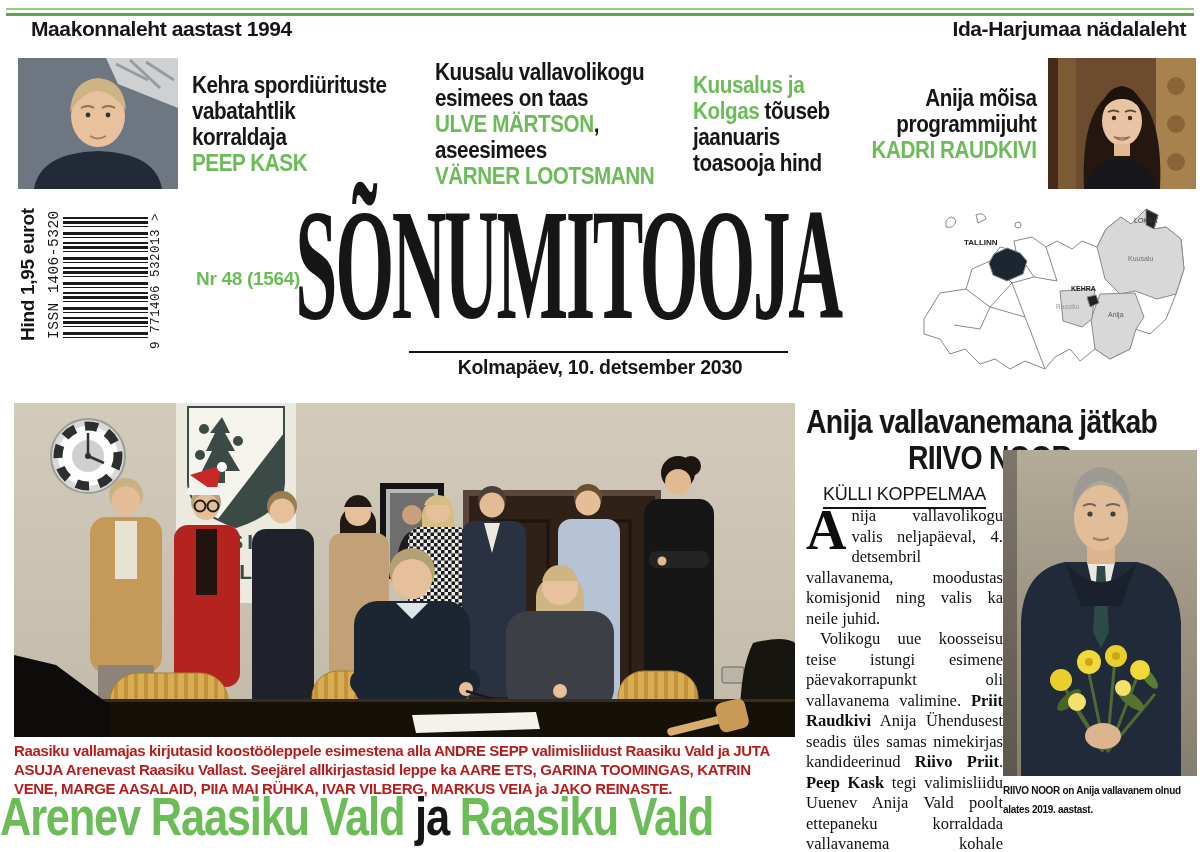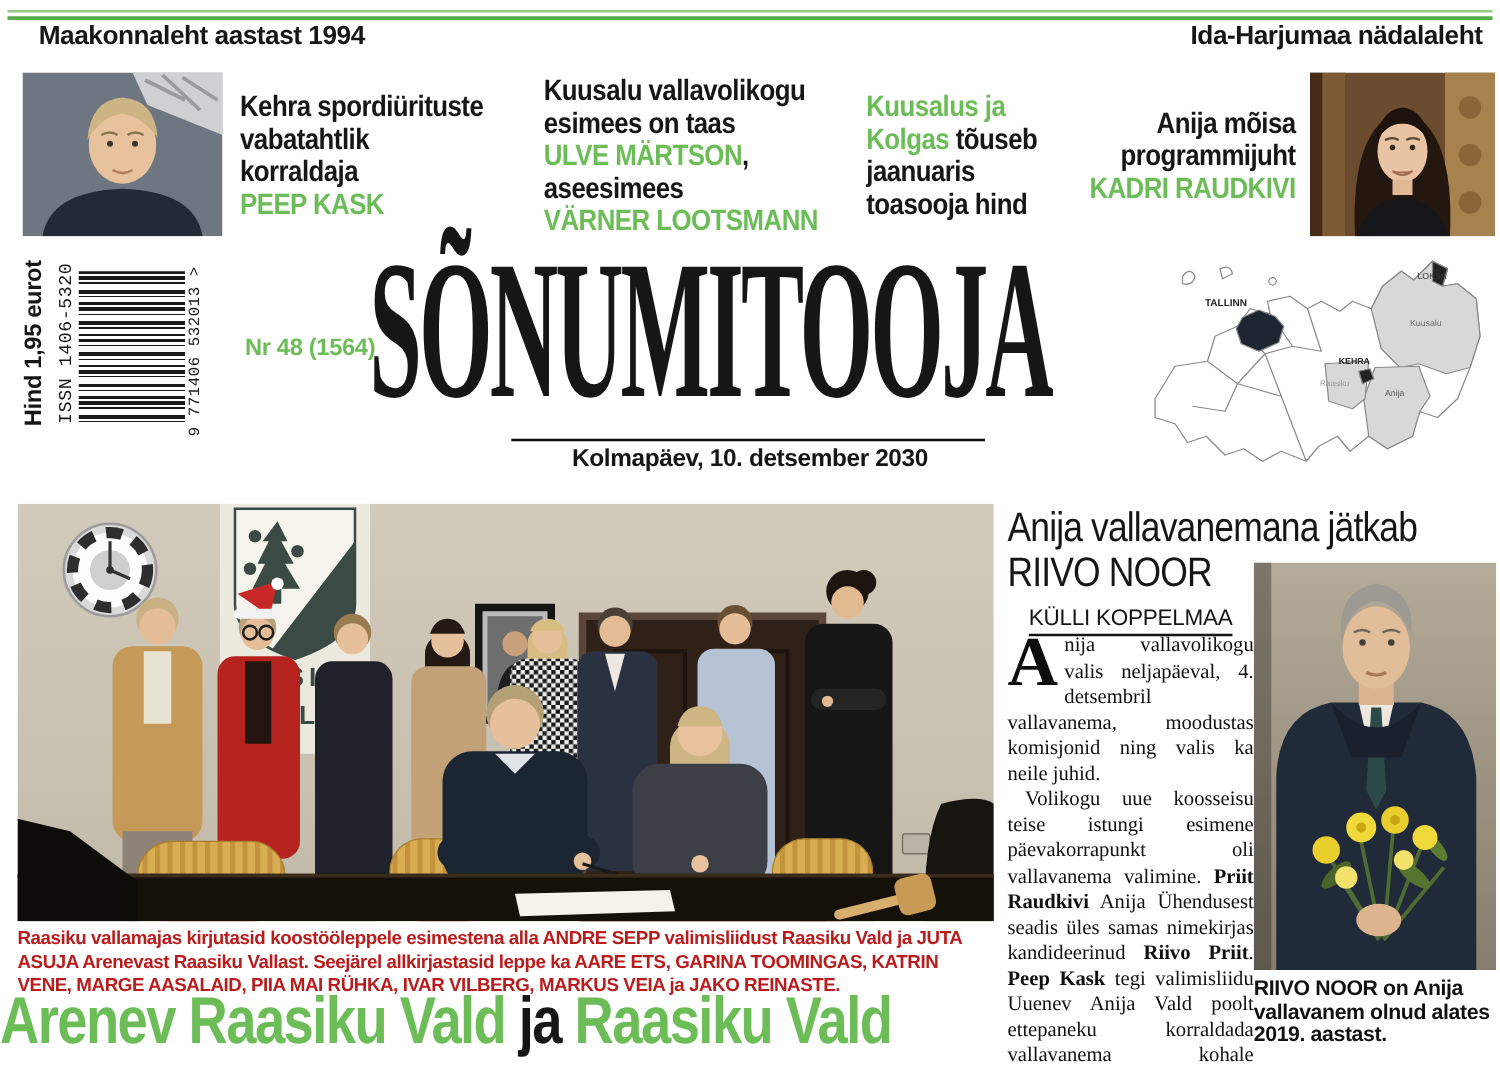--- a/index.html
+++ b/index.html
@@ -44,34 +44,34 @@
   .date{position:absolute;left:0;width:1200px;top:356px;text-align:center;font-weight:bold;font-size:19.5px;letter-spacing:-.3px;}
   .map{position:absolute;left:894px;top:197px;}
   
   .lead-photo{position:absolute;left:14px;top:403px;}
   .lead-cap{position:absolute;left:14px;top:741px;width:781px;font-weight:bold;font-size:15px;
      line-height:19px;letter-spacing:-.35px;color:#b91c1c;}
   .lead-head{position:absolute;left:0;top:786px;white-space:nowrap;}
   .lead-head span{font-weight:bold;font-size:53px;letter-spacing:-1.5px;}
   .lead-head .inner{display:inline-block;transform:scaleX(.82);transform-origin:0 0;}
   
-  .a-head{position:absolute;left:806px;top:404px;width:394px;font-weight:normal;font-size:33px;
-     line-height:36px;letter-spacing:-.8px;}
+  .a-head{position:absolute;left:806px;top:404px;width:394px;font-weight:bold;font-size:33px;
+     line-height:36px;letter-spacing:-.8px;text-align:center;}
   .a-head .inner{display:inline-block;transform:scaleX(.86);transform-origin:0 0;white-space:nowrap;}
   .byline{position:absolute;left:806px;top:484px;width:197px;text-align:center;}
   .byline span{display:inline-block;font-weight:normal;font-size:18px;letter-spacing:-.2px;
      border-bottom:2.5px solid #141414;padding-bottom:2px;}
   .article{position:absolute;left:806px;top:506px;width:197px;font-family:"Liberation Serif",serif;
      font-size:16.5px;line-height:20.5px;text-align:justify;color:#101010;}
   .article p{margin:0;}
   .article p.ind{text-indent:14px;}
   .article b{font-family:"Liberation Serif",serif;}
   .dropcap{float:left;font-weight:bold;font-size:56px;line-height:44px;padding:2px 5px 0 0;color:#0d0d0d;}
   .a-photo{position:absolute;left:1003px;top:450px;}
-  .a-cap{position:absolute;left:1003px;top:782px;width:194px;font-weight:bold;font-size:17px;
+  .a-cap{position:absolute;left:1003px;top:782px;width:194px;font-weight:bold;font-size:10px;
      line-height:18.5px;letter-spacing:-.3px;color:#111;}
 </style>
 </head>
 <body>
 
 <div id="page">
 
   <div class="hr-green1"></div>
   <div class="hr-green2"></div>
   <div class="tagline left">Maakonnaleht aastast 1994</div>

